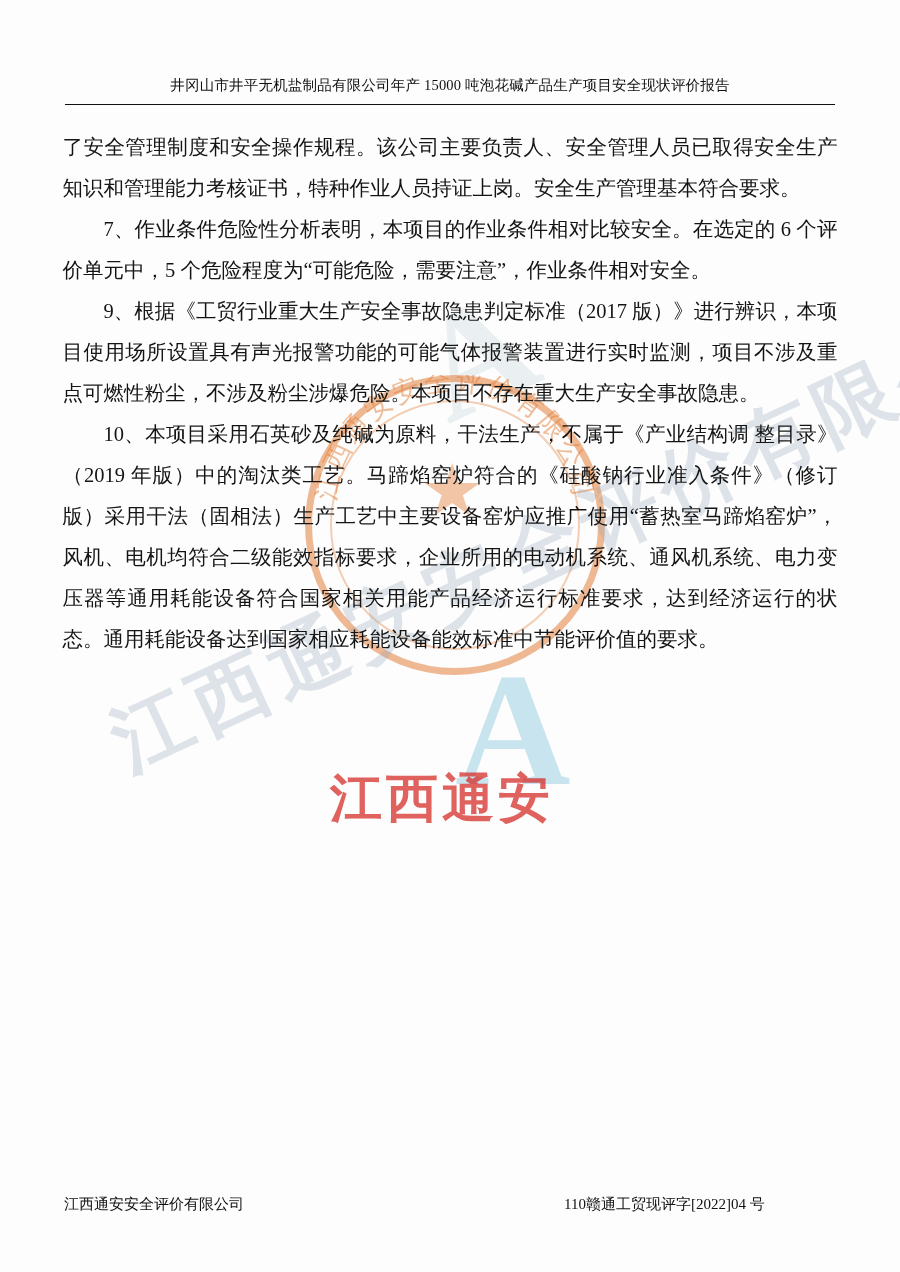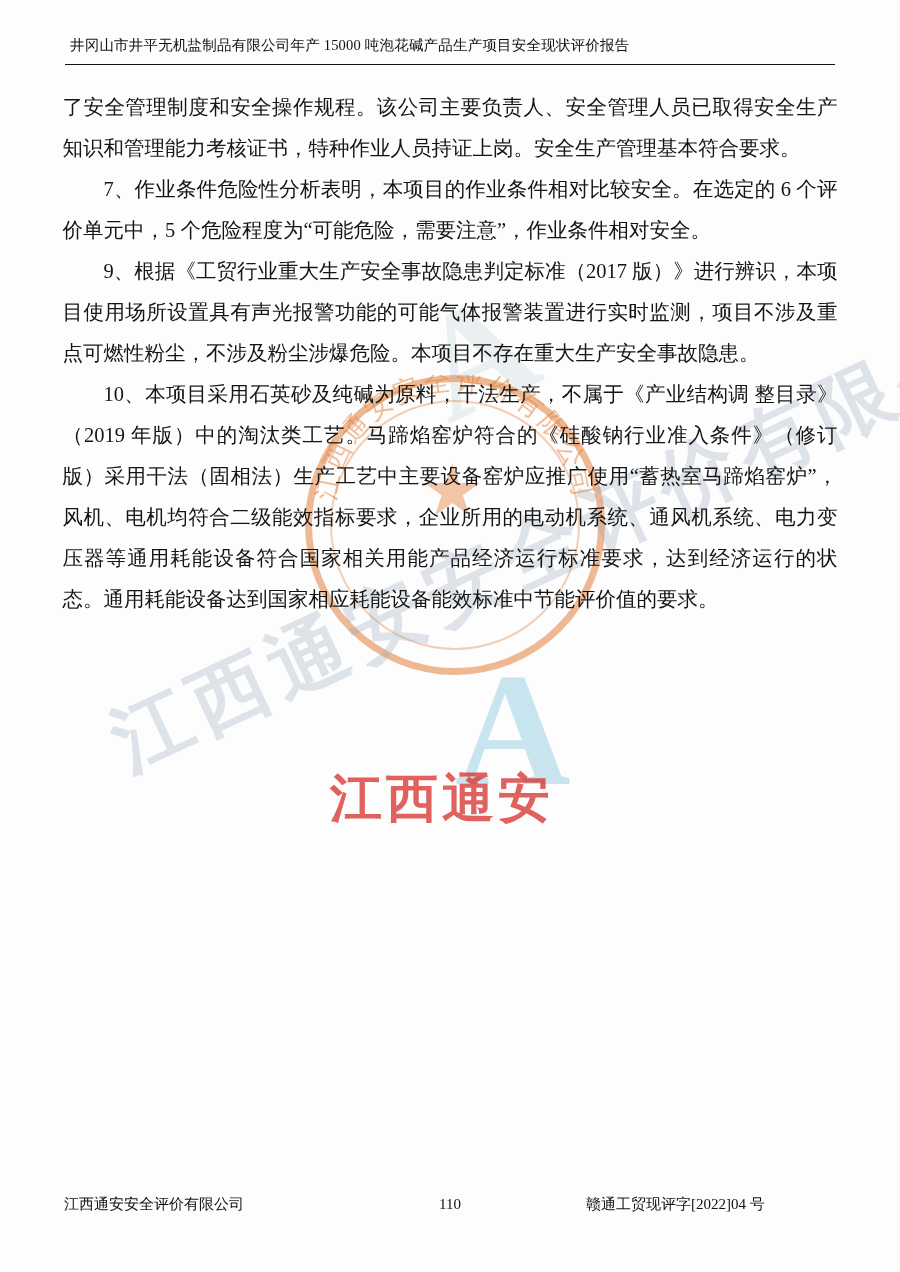--- a/index.html
+++ b/index.html
@@ -112,24 +112,24 @@
     font-size: 160px;
     font-weight: bold;
     color: rgba(120, 190, 215, 0.40);
     line-height: 1;
   }
 
   
   .header {
     position: relative;
     z-index: 3;
-    margin: 8px auto;
-    padding-top: 28px;
+    margin: 0 auto;
+    padding-top: 76px;
     width: 760px;
-    text-align: left;
+    text-align: center;
     font-size: 14.5px;
     color: #111;
     letter-spacing: 0.2px;
   }
   .header-rule {
     position: relative;
     z-index: 3;
     margin: 9px auto 0;
     width: 770px;
     border-bottom: 1.6px solid #111;
@@ -167,21 +167,21 @@
   }
   .footer-inner {
     margin: 0 auto;
     width: 772px;
     display: flex;
     align-items: baseline;
     justify-content: space-between;
   }
   .footer-center {
     flex: 1;
-    text-align: center;
+    text-align: right;
   }
   .footer-left { width: 250px; text-align: left; }
   .footer-right { width: 250px; }
 </style>
 </head>
 <body>
 
 <div class="page">
 
   <div class="watermark-layer">

